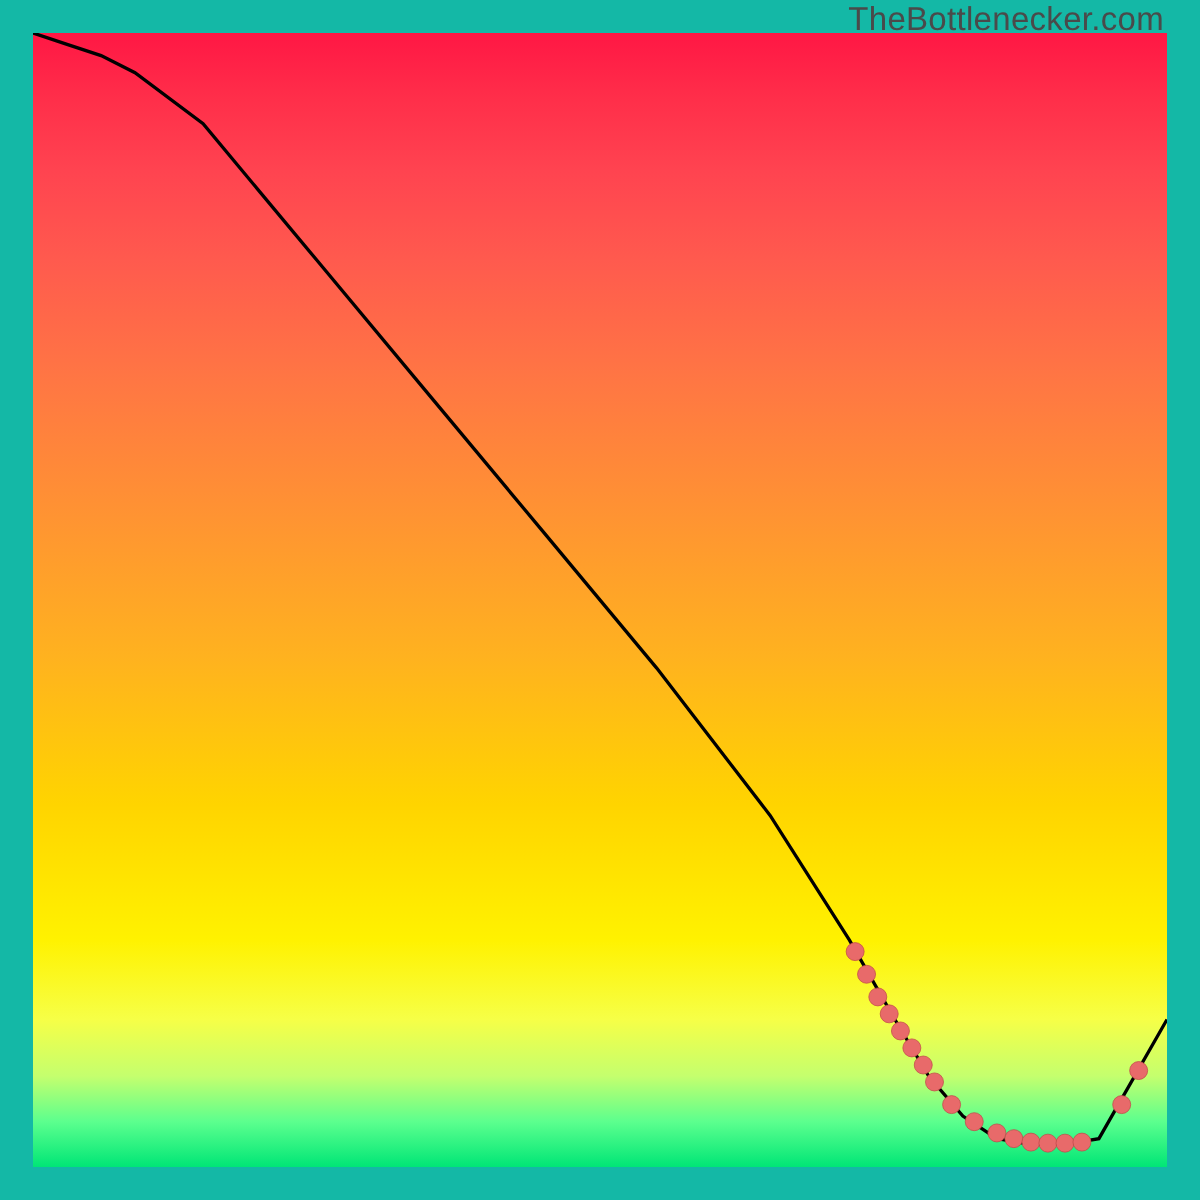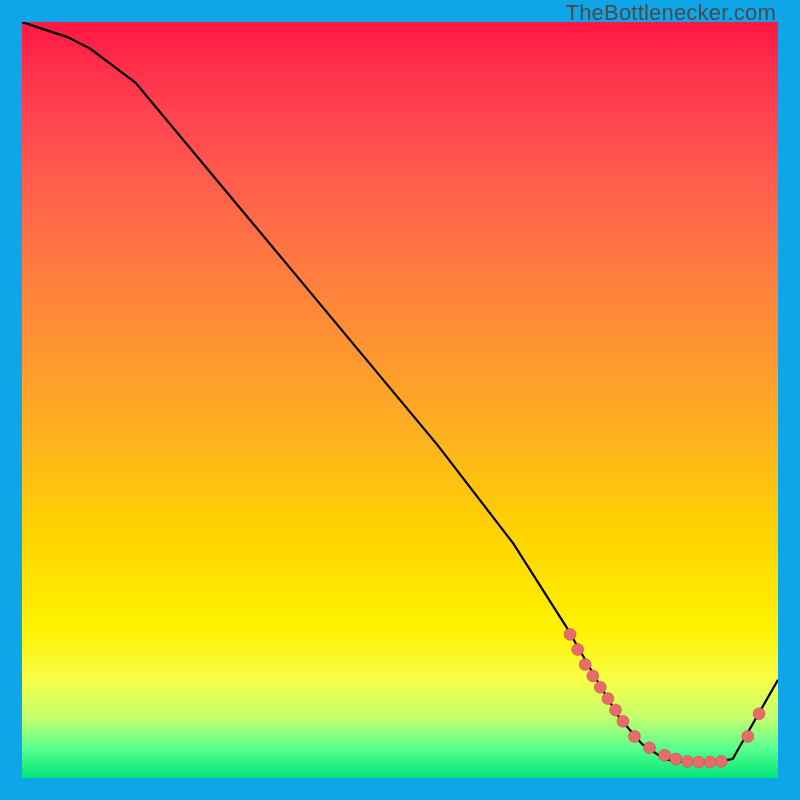--- a/index.html
+++ b/index.html
@@ -8,21 +8,21 @@
     width: 800px;
     height: 800px;
     background: #000;
     overflow: hidden;
     font-family: Arial, Helvetica, sans-serif;
   }
   .frame {
     position: relative;
     width: 800px;
     height: 800px;
-    background: #0ea5e9;
+    background: #14b8a6;
   }
   .plot {
     position: absolute;
     left: 22px;
     top: 22px;
     width: 756px;
     height: 756px;
     
     background: linear-gradient(
       to bottom,

